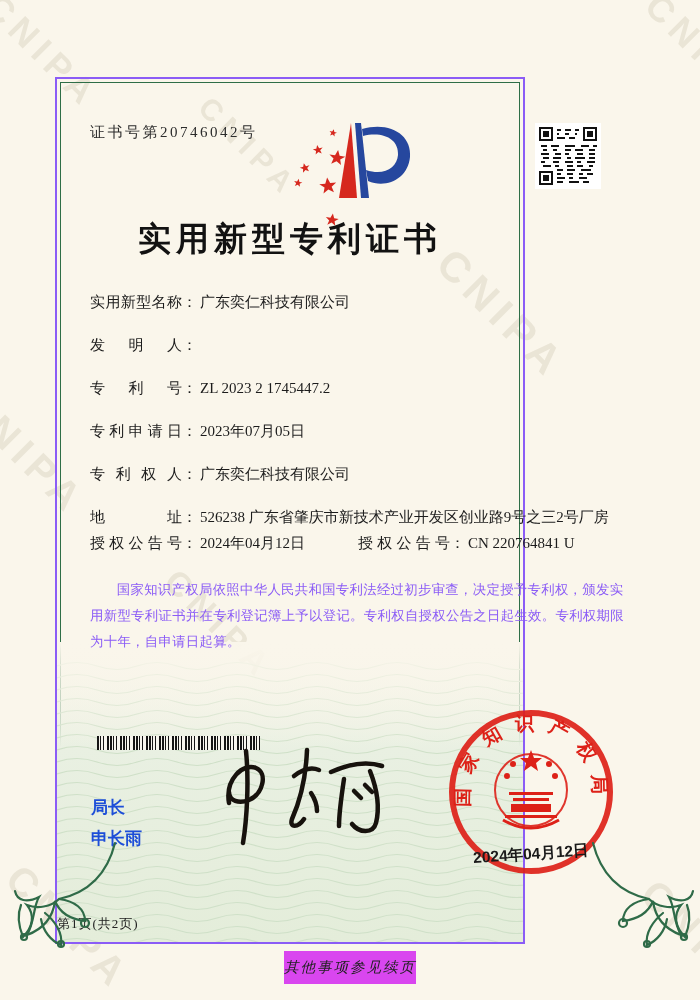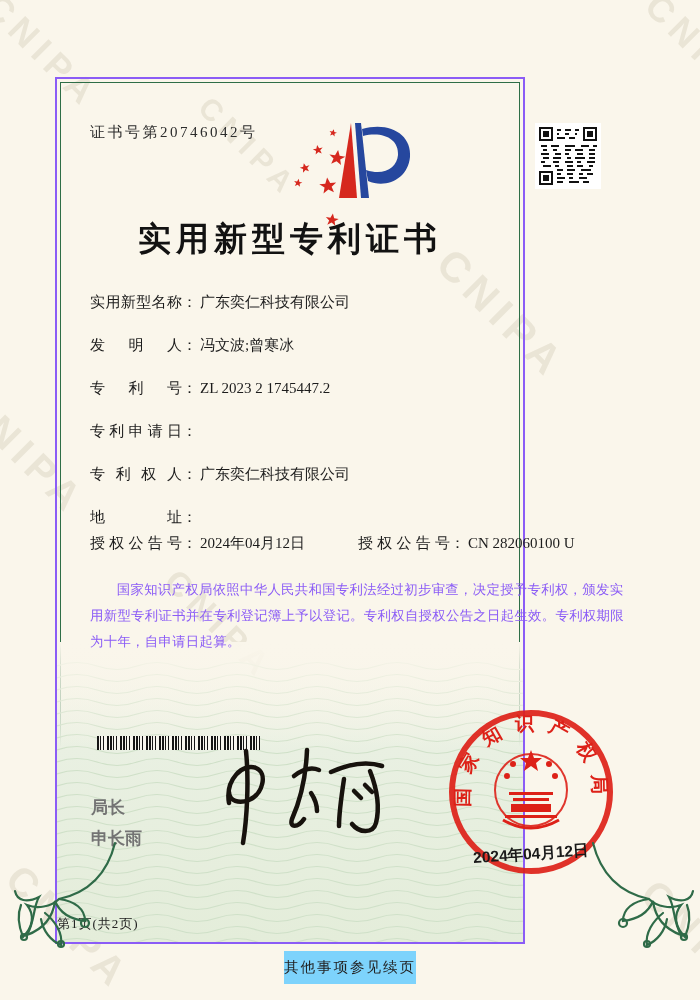--- a/index.html
+++ b/index.html
@@ -47,31 +47,31 @@
 
   .paras { position:absolute; left:33px; top:498px; width:537px;
            font-size:13.4px; line-height:26px; color:#8b5cf6; }
   .paras p { text-indent:2em; letter-spacing:0.3px; }
 
   .barcode { position:absolute; left:40px; top:657px; width:163px; height:14px;
              background:repeating-linear-gradient(90deg,#151515 0 2px,#f7f5ee 2px 3px,#151515 3px 4px,#f7f5ee 4px 6px,#151515 6px 7px,#f7f5ee 7px 10px,#151515 10px 12px,#f7f5ee 12px 13px); }
 
   .signer { position:absolute; left:34px; top:713px;
             font-family:"Liberation Sans","DejaVu Sans",sans-serif;
-            font-size:17px; font-weight:bold; color:#737373; line-height:31px; }
+            font-size:17px; font-weight:bold; color:#1d4ed8; line-height:31px; }
   .signature { position:absolute; left:142px; top:662px; }
 
   .seal { position:absolute; left:388px; top:627px; }
 
   .page-no { position:absolute; left:0; top:836px; width:100%; 
              font-size:13px; letter-spacing:1px; color:#222; }
 
   .cont-note { position:absolute; left:50%; top:951px; transform:translateX(-50%);
-               background:#7dd3fc; padding:7px 0; font-size:14.5px; letter-spacing:2px;
-               color:#222; z-index:4; white-space:nowrap; }
+               background:#d946ef; padding:7px 0; font-size:14.5px; letter-spacing:2px;
+               color:#222; z-index:4; white-space:nowrap;font-style:italic; }
 
   .ornament { position:absolute; z-index:4; }
   .orn-left { left:-46px; top:762px; }
   .orn-right { left:530px; top:762px; transform:scaleX(-1); }
 </style>
 </head>
 <body>
 
 <div class="page">
 
@@ -182,50 +182,51 @@
 
       <div class="fields">
         <div class="frow">
           <span class="flabel">实用新型名称</span>
           <span class="fcolon">：</span>
           <span class="fvalue">广东奕仁科技有限公司</span>
         </div>
         <div class="frow">
           <span class="flabel">发明人</span>
           <span class="fcolon">：</span>
-          <span class="fvalue">冯文波;曾寒冰</span>
         </div>
         <div class="frow">
           <span class="flabel">专利号</span>
           <span class="fcolon">：</span>
           <span class="fvalue">ZL 2023 2 1745447.2</span>
         </div>
         <div class="frow">
           <span class="flabel">专利申请日</span>
           <span class="fcolon">：</span>
+          <span class="fvalue">2023年07月05日</span>
         </div>
         <div class="frow">
           <span class="flabel">专利权人</span>
           <span class="fcolon">：</span>
           <span class="fvalue">广东奕仁科技有限公司</span>
         </div>
         <div class="frow addr">
           <span class="flabel">地址</span>
           <span class="fcolon">：</span>
+          <span class="fvalue">526238 广东省肇庆市新技术产业开发区创业路9号之三2号厂房</span>
         </div>
         <div class="frow dual">
           <span class="part1">
             <span class="flabel">授权公告号</span>
             <span class="fcolon">：</span>
             <span class="fvalue">2024年04月12日</span>
           </span>
           <span class="part2">
             <span class="flabel">授权公告号</span>
             <span class="fcolon">：</span>
-            <span class="fvalue">CN 282060100 U</span>
+            <span class="fvalue">CN 220764841 U</span>
           </span>
         </div>
       </div>
 
       <div class="paras">
         <p>国家知识产权局依照中华人民共和国专利法经过初步审查，决定授予专利权，颁发实用新型专利证书并在专利登记簿上予以登记。专利权自授权公告之日起生效。专利权期限为十年，自申请日起算。</p>
       </div>
 
       <div class="barcode"></div>
 

